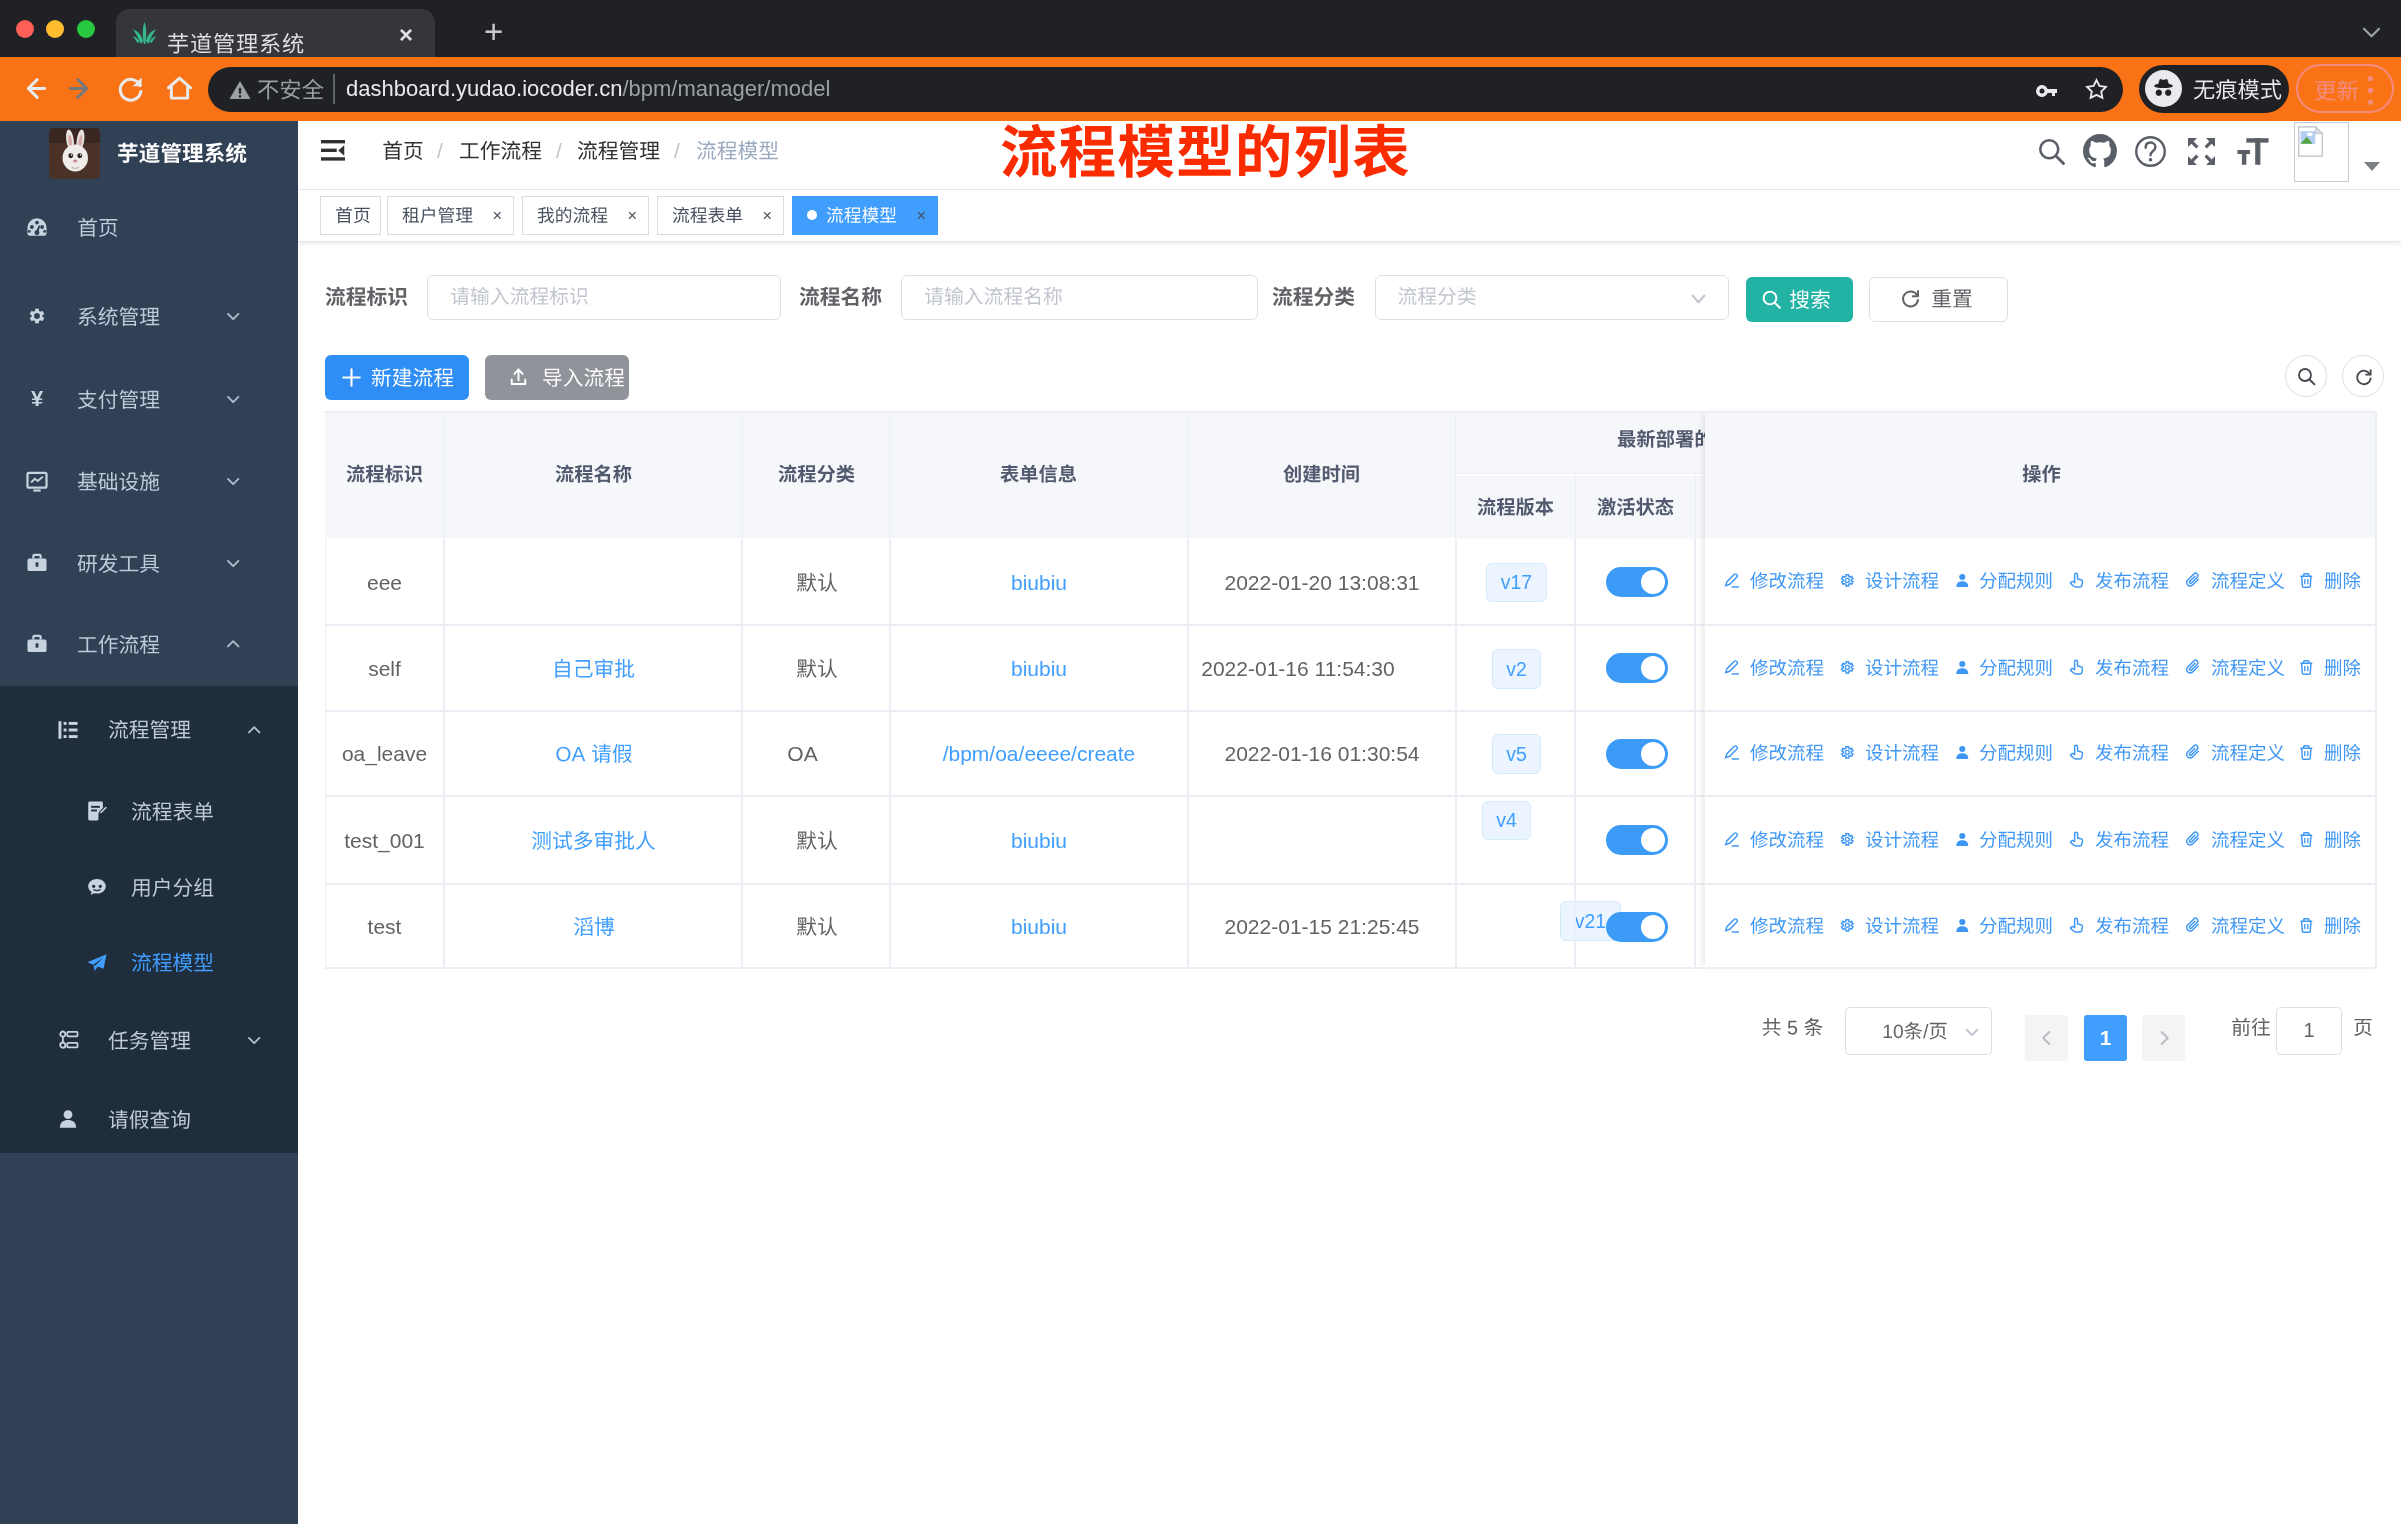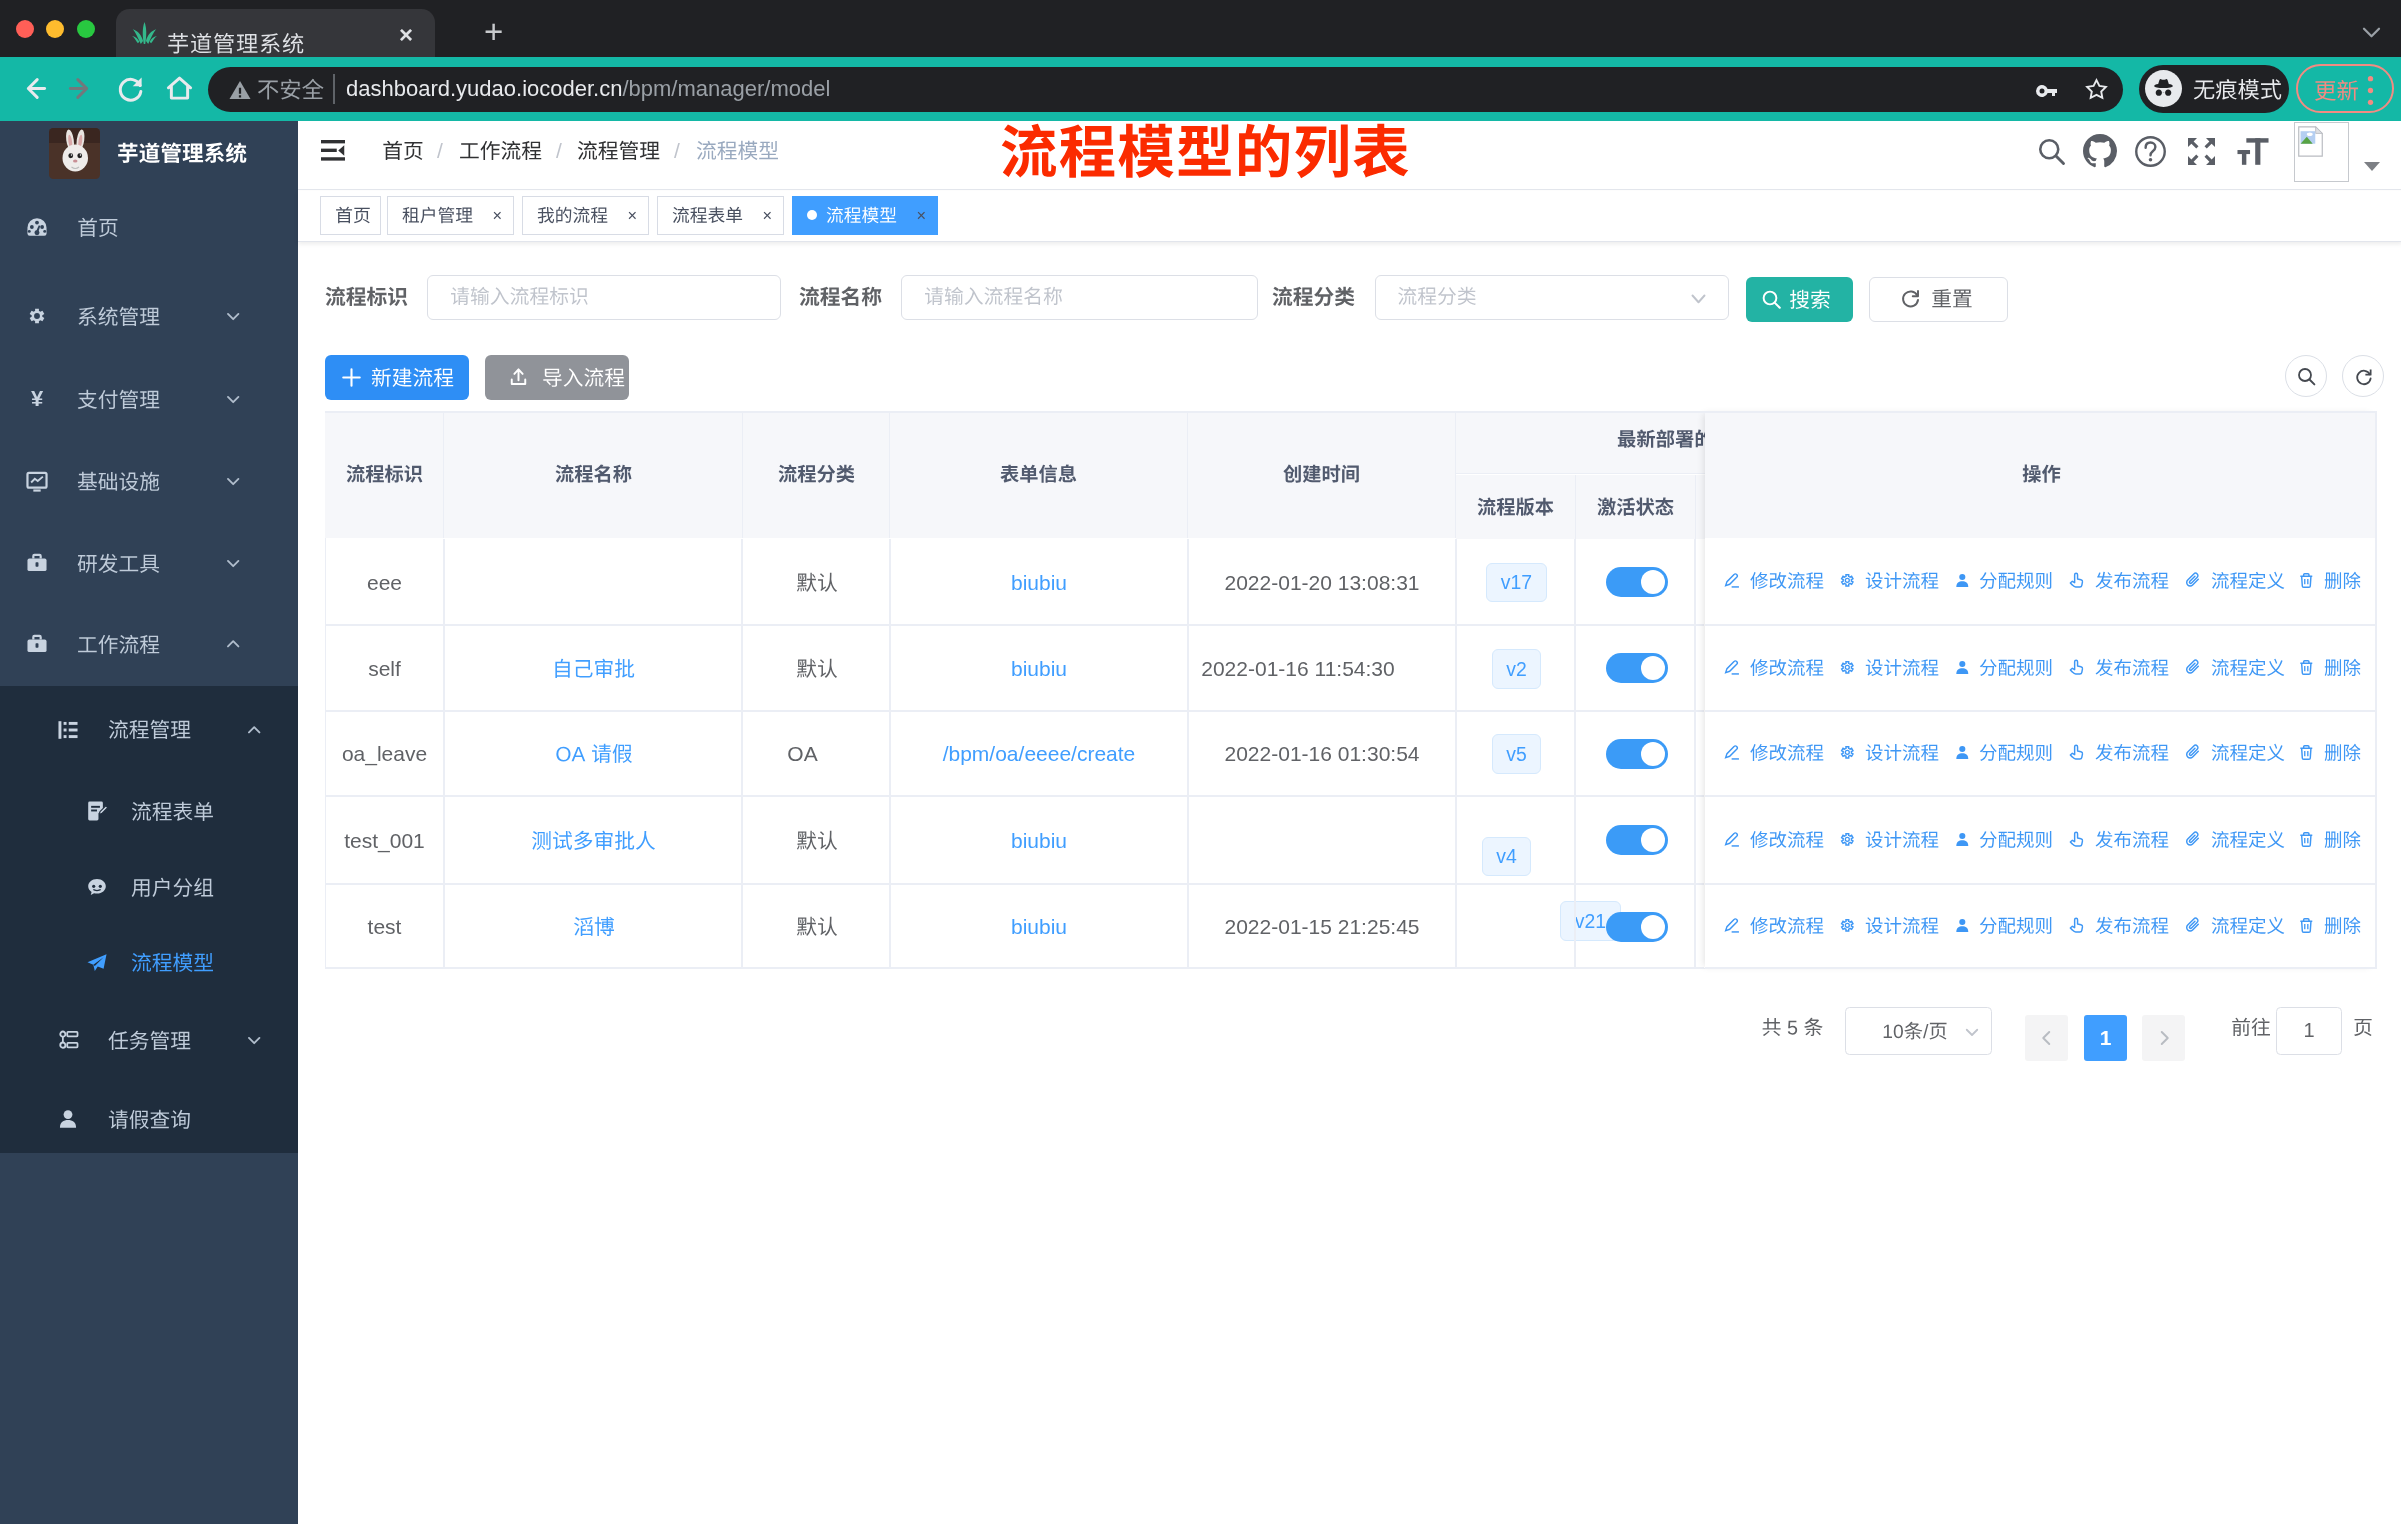--- a/index.html
+++ b/index.html
@@ -4,21 +4,21 @@
 <style>
 * { margin:0; padding:0; box-sizing:border-box; }
 html,body { width:2401px; height:1525px; overflow:hidden; font-family:"Liberation Sans",sans-serif; }
 .abs { position:absolute; }
 
 #tabstrip { position:absolute; left:0; top:0; width:2401px; height:57px; background:#202124; }
 .light { position:absolute; top:20px; width:18px; height:18px; border-radius:50%; }
 #tab { position:absolute; left:116px; top:9px; width:319px; height:48px; background:#35363a; border-radius:13.4px 13.4px 0 0; }
 #tabx { position:absolute; left:283px; top:12px; font-size:24px; color:#dfe1e5; font-weight:bold; }
 #newtab { position:absolute; left:484px; top:13.4px; color:#c8cacd; font-size:33px; font-weight:300; }
-#toolbar { position:absolute; left:0; top:57px; width:2401px; height:64px; background:#14b8a6; }
+#toolbar { position:absolute; left:0; top:57px; width:2401px; height:64px; background:#f97316; }
 #urlpill { position:absolute; left:208px; top:9.7px; width:1915px; height:45px; background:#202124; border-radius:23px; }
 .navic { position:absolute; top:13.4px; }
 
 #app { position:absolute; left:0; top:121px; width:2401px; height:1403px; background:#fff; }
 #sidebar { position:absolute; left:0; top:0; width:298px; height:1403px; background:#304156; }
 #submenu { position:absolute; left:0; top:565px; width:298px; height:467px; background:#1f2d3d; }
 #logoimg { position:absolute; left:49px; top:6.7px; width:51px; height:51px; border-radius:4.5px; overflow:hidden; }
 
 #navbar { position:absolute; left:298px; top:0; width:2104px; height:69px; background:#fff; border-bottom:0.7px solid #e4e7ed; }
 .bc { font-size:21px; }
@@ -690,21 +690,21 @@
         <use href="#gr4eba" x="5000"></use>
       </svg>
     </div>
   <div class="cell" style="left:743px;top:676px;width:147px;height:87px">
       <svg class="" style="" width="42" height="22" viewBox="0 -880 2000 1060" fill="#606266">
         <use href="#gr9ed8" x="0"></use>
         <use href="#gr8ba4" x="1000"></use>
       </svg>
     </div>
   <div class="cell blue" style="left:890px;top:676px;width:298px;height:87px">biubiu</div>
-  <div class="cell" style="left:1457px;top:692px;width:99px;height:87px">
+  <div class="cell" style="left:1457px;top:656px;width:99px;height:87px">
       <span class="vbadge">v4</span>
     </div>
   <div class="switch" style="left:1606px;top:704px"></div>
   <div class="abs" style="left:325px;top:846px;width:1379px;height:1.5px;background:#ebeef5"></div>
   <div class="cell" style="left:325px;top:763px;width:119px;height:85px">test</div>
   <div class="cell blue" style="left:444px;top:763px;width:299px;height:85px">
       <svg class="" style="" width="42" height="22" viewBox="0 -880 2000 1060" fill="#409eff">
         <use href="#gr6ed4" x="0"></use>
         <use href="#gr535a" x="1000"></use>
       </svg>

